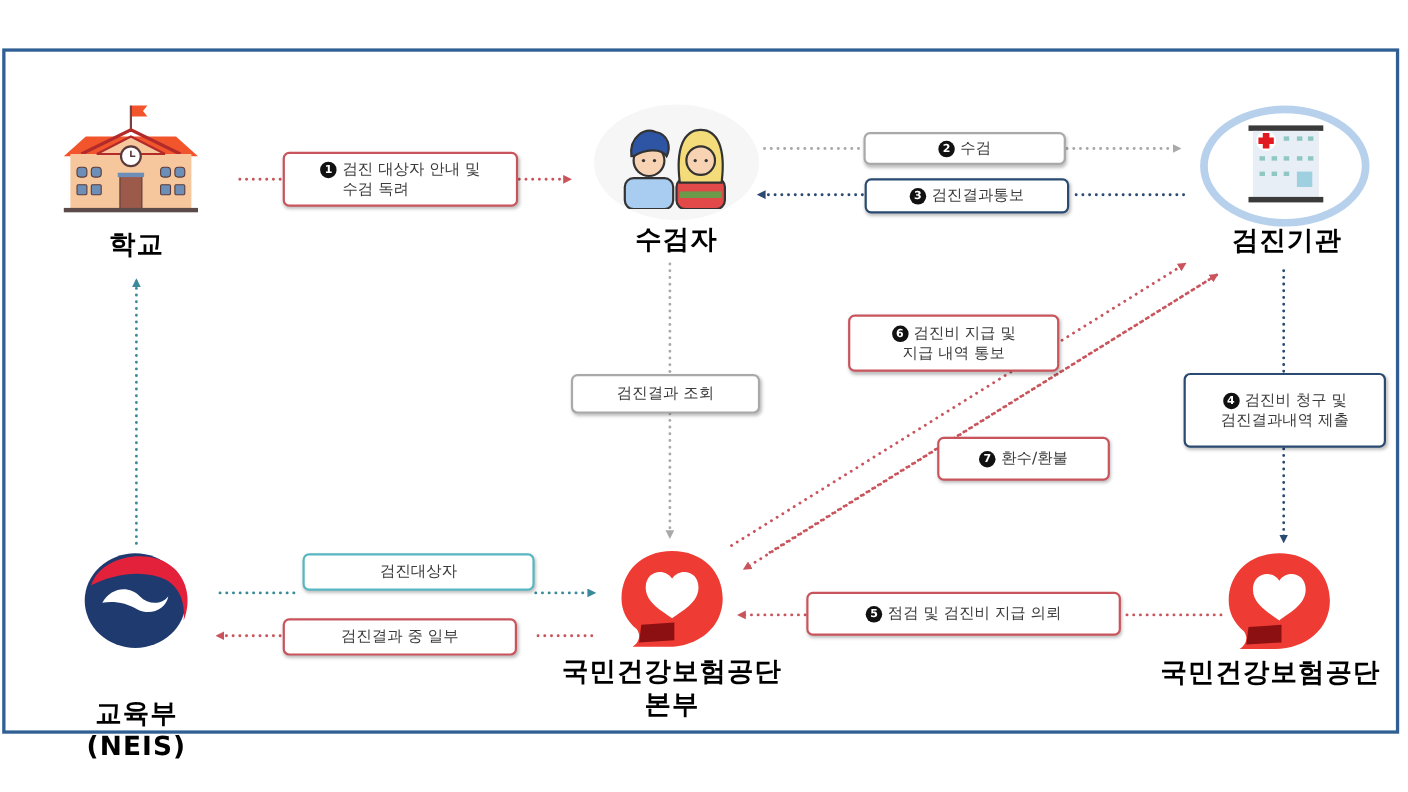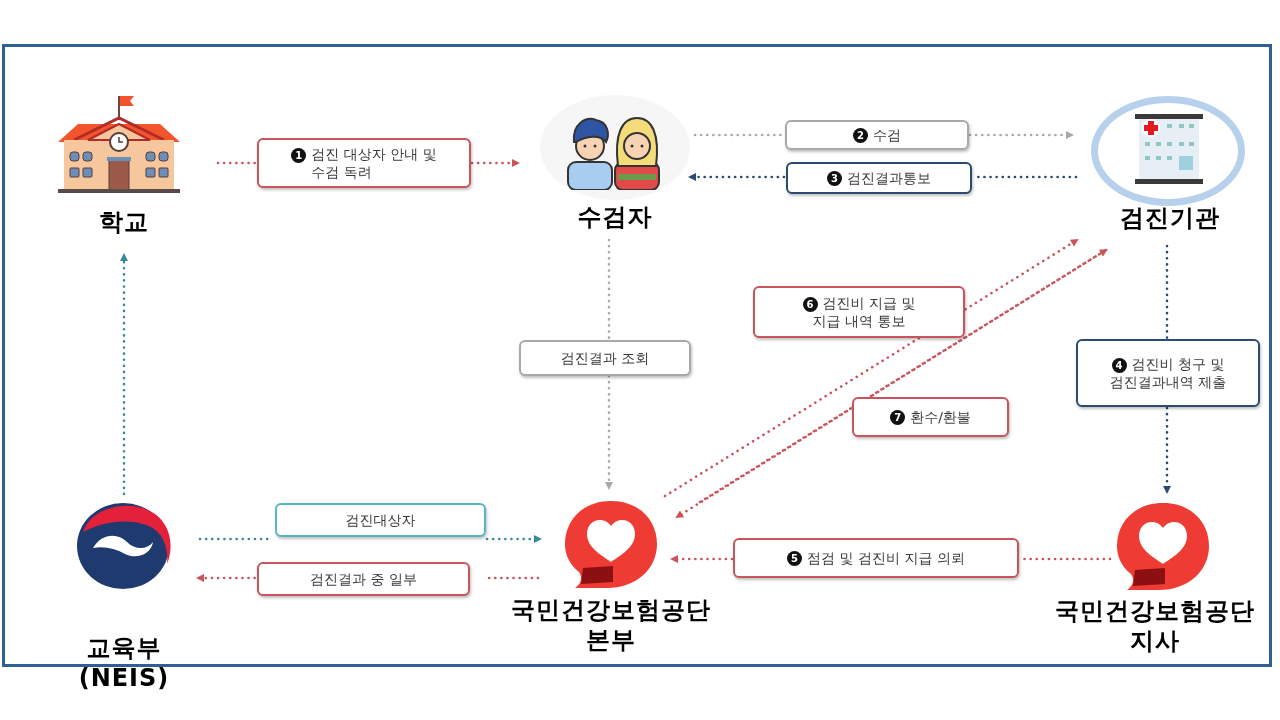--- a/index.html
+++ b/index.html
@@ -185,21 +185,20 @@
 
 <div class="icon" style="left:1113px;top:500px;width:100px;height:96px;">
   <svg width="100" height="96" viewBox="0 0 100 96">
     <path d="M50 3 C78 3 96 22 96 46 C96 72 74 90 46 90 L14 90 C20 86 22 80 18 74 C8 66 4 56 4 46 C4 22 22 3 50 3 Z" fill="#ee3b33"></path>
     <path d="M50 28 C56 18 74 20 74 36 C74 50 58 58 50 64 C42 58 26 50 26 36 C26 20 44 18 50 28 Z" fill="#fff"></path>
     <path d="M22 70 L52 68 L52 84 L20 86 Z" fill="#8c0f12"></path>
   </svg>
 </div>
 <div class="node-label" style="left:1030px;top:596px;width:250px;">
   <div>국민건강보험공단</div>
-  <div>지사</div>
 </div>
 
 <div class="box" style="left:257px;top:138px;width:214px;height:50px;">
   <div style="text-align:left;text-decoration:underline;">
     <div><span class="num">1</span><span class="txt">검진 대상자 안내 및</span></div>
     <div style="padding-left:20px;"><span class="txt">수검 독려</span></div>
   </div>
 </div>
 
 <div class="box gray" style="left:785px;top:120px;width:184px;height:30px;">
@@ -217,21 +216,21 @@
     <div><span class="num">4</span><span class="txt">검진비 청구 및</span></div>
     <div><span class="txt">검진결과내역 제출</span></div>
   </div>
 </div>
 
 <div class="box" style="left:733px;top:538px;width:286px;height:40px;">
   <span class="num">5</span>
     <span class="txt">점검 및 검진비 지급 의뢰</span>
 </div>
 
-<div class="box" style="left:753px;top:286px;width:212px;height:52px;">
+<div class="box" style="left:771px;top:286px;width:192px;height:52px;">
   <div>
     <div><span class="num">6</span><span class="txt">검진비 지급 및</span></div>
     <div><span class="txt">지급 내역 통보</span></div>
   </div>
 </div>
 
 <div class="box" style="left:852px;top:397px;width:157px;height:40px;">
   <span class="num">7</span>
     <span class="txt">환수/환불</span>
 </div>

